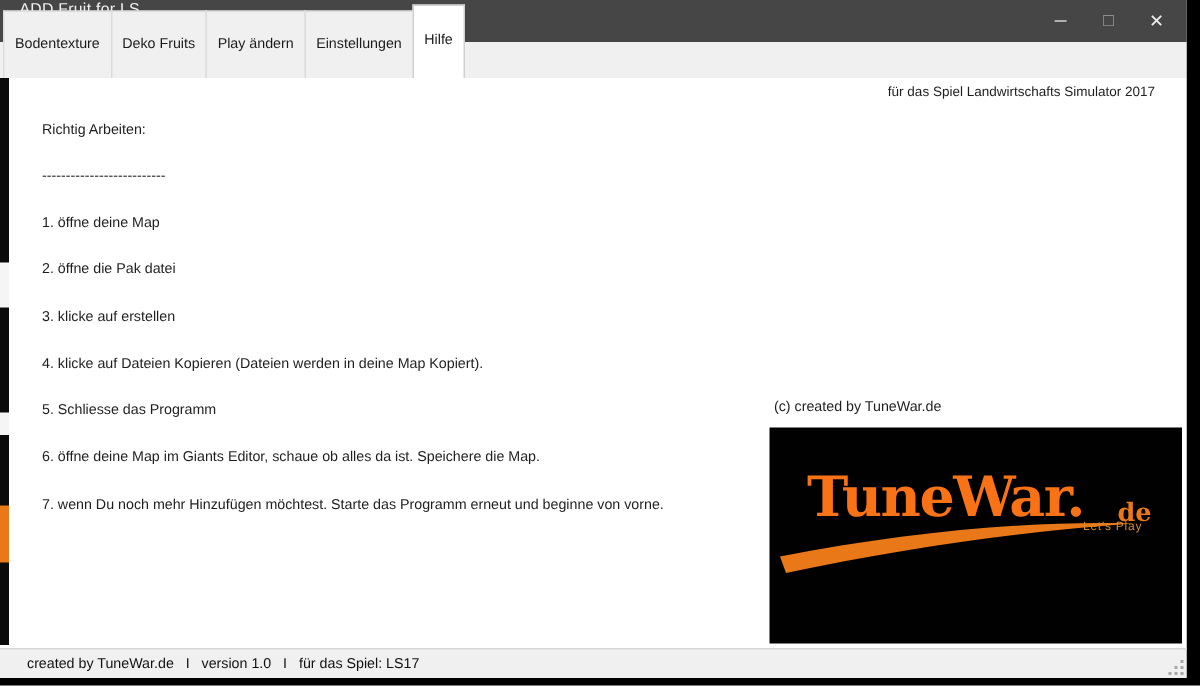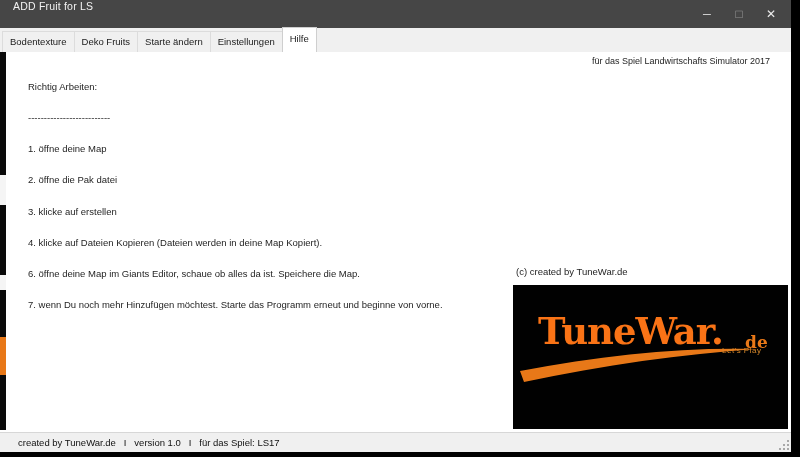--- a/index.html
+++ b/index.html
@@ -33,21 +33,21 @@
   .win-btn.max{color:#8f8f8f;font-size:10px;}
   .win-btn.close{font-size:12px;}
   
   .tabstrip{
     position:absolute;left:0;top:28px;right:0;height:24px;
     background:#f0f0f0;
     display:flex;align-items:flex-end;
     padding-left:2px;box-sizing:border-box;
   }
   .tab{
-    height:20px;line-height:20px;padding:0 7px;
+    height:20px;line-height:20px;padding:12px 7px;
     font-size:9.5px;color:#1b1b1b;
     background:#f0f0f0;
     border:1px solid #dcdcdc;border-bottom:none;
     margin-right:-1px;white-space:nowrap;
   }
   .tab.active{
     background:#fff;height:24px;line-height:22px;
     border-color:#cfcfcf;position:relative;z-index:3;
   }
   
@@ -125,36 +125,37 @@
     <div class="win-controls">
       <div class="win-btn min">─</div>
       <div class="win-btn max">☐</div>
       <div class="win-btn close">✕</div>
     </div>
   </div>
 
   <div class="tabstrip">
     <div class="tab">Bodentexture</div>
     <div class="tab">Deko Fruits</div>
-    <div class="tab">Starte ändern</div>
+    <div class="tab">Play ändern</div>
     <div class="tab">Einstellungen</div>
     <div class="tab active">Hilfe</div>
   </div>
 
   <div class="content">
 
     <div class="note-topright">für das Spiel Landwirtschafts Simulator 2017</div>
 
     <div class="help-block">
       <div>Richtig Arbeiten:</div>
       <div class="divider">--------------------------</div>
       <div>1. öffne deine Map</div>
       <div>2. öffne die Pak datei</div>
       <div>3. klicke auf erstellen</div>
       <div>4. klicke auf Dateien Kopieren (Dateien werden in deine Map Kopiert).</div>
+      <div>5. Schliesse das Programm</div>
       <div>6. öffne deine Map im Giants Editor, schaue ob alles da ist. Speichere die Map.</div>
       <div>7. wenn Du noch mehr Hinzufügen möchtest. Starte das Programm erneut und beginne von vorne.</div>
     </div>
 
     <div class="credit">(c) created by TuneWar.de</div>
 
     <div class="logo">
       <svg width="275" height="144" viewBox="0 0 275 144">
         <path d="M7,86 C90,70 170,62 243,64 C170,69 90,80 11,97 Z" fill="#e87818"></path>
       </svg>

